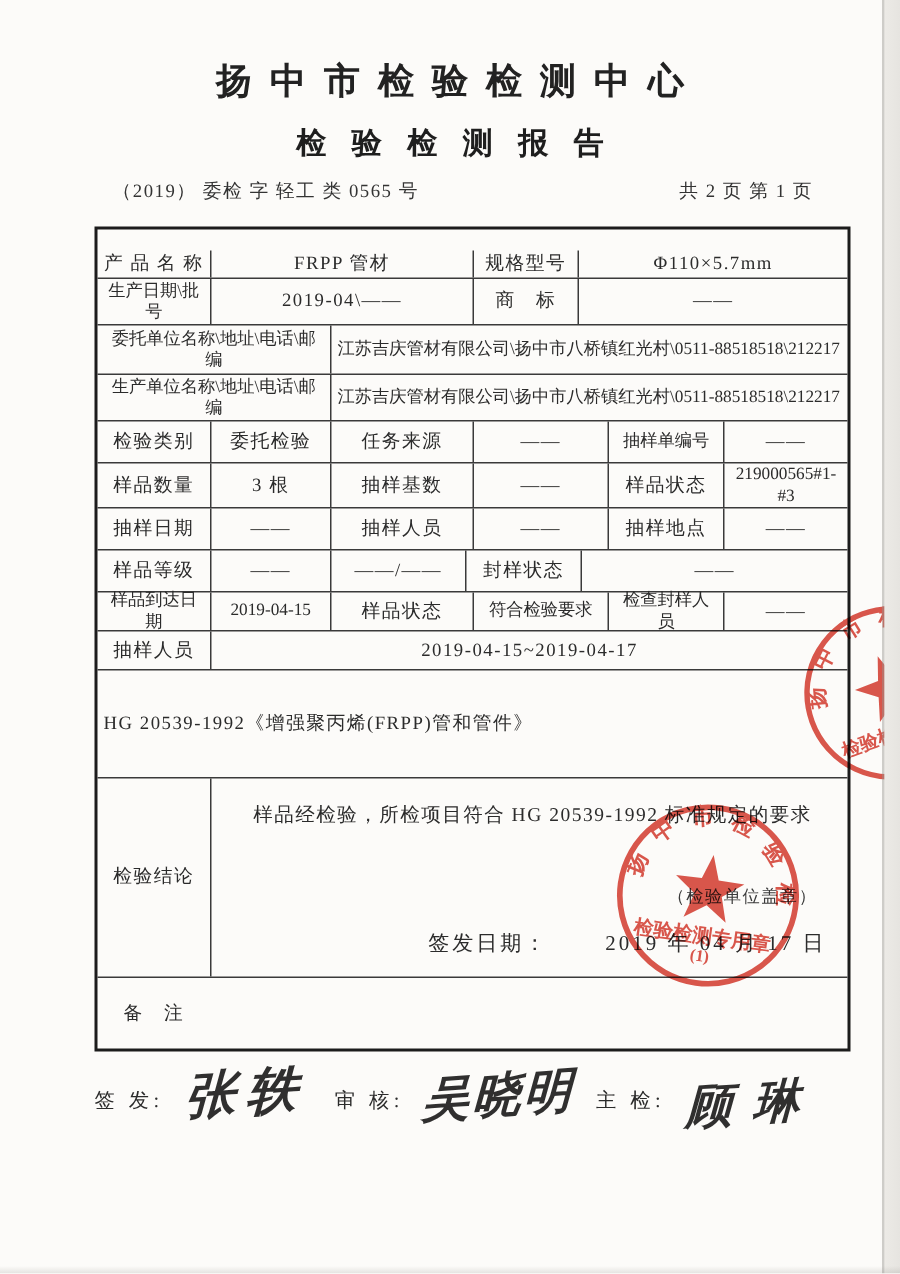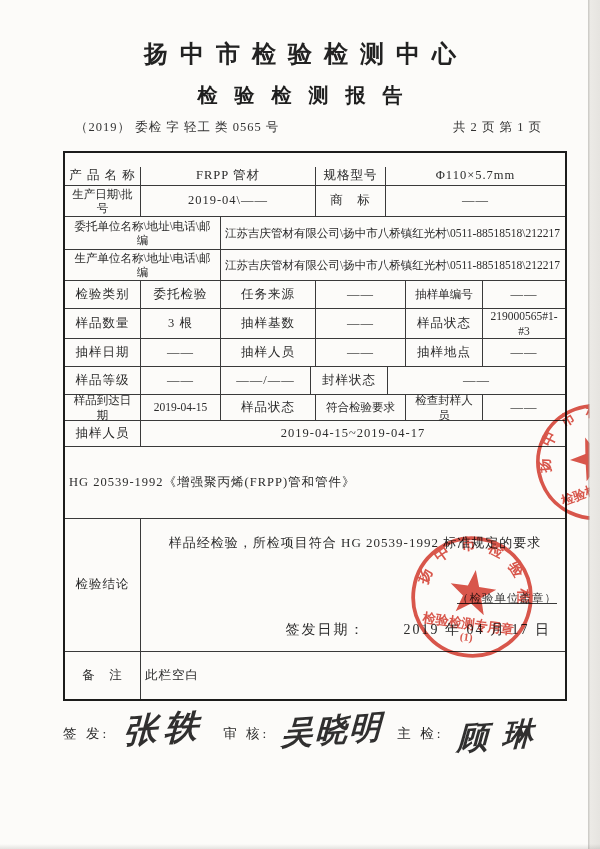--- a/index.html
+++ b/index.html
@@ -34,21 +34,21 @@
   .small{font-size:11.5px;letter-spacing:0;}
   .h32{height:32px}.h31{height:31px}.h33{height:33px}.h28{height:28px}
   .h30{height:30px}.h26{height:26px}.h72{height:72px}.h133{height:133px}.h48{height:48px}
   .wa1{width:75px}.wa2{width:175px}.wa3{width:70px}.wa4{flex:1}
   .wb1{width:155px}.wb2{flex:1}
   .wc1{width:75px}.wc2{width:80px}.wc3{width:95px}.wc4{width:90px}.wc5{width:77px}.wc6{flex:1}
   .wd1{width:75px}.wd2{flex:1}
   .conclusion-cell{position:relative;display:block;padding:0;}
   .conclusion-text{position:absolute;top:16px;left:14px;right:10px;text-align:center;
     font-size:13px;letter-spacing:1px;}
-  .seal-note{position:absolute;top:72px;right:8px;font-size:11.5px;letter-spacing:1px;color:#3a3a3a;text-decoration:underline;}
+  .seal-note{position:absolute;top:72px;right:20px;font-size:11.5px;letter-spacing:1px;color:#3a3a3a;}
   .issue-line{position:absolute;bottom:13px;right:14px;font-size:14px;letter-spacing:2px;}
   .issue-line .val{margin-left:38px;}
   
   .sign-row{position:absolute;top:694px;left:63px;width:520px;height:80px;
     display:flex;align-items:center;}
   .sign-label{font-size:13.5px;letter-spacing:3px;white-space:nowrap;color:#2b2b2b;}
   .sign-name{font-size:34px;color:#141414;opacity:.88;font-weight:bold;font-style:italic;
     white-space:nowrap;transform:rotate(-4deg) skewX(-6deg);}
   .sn1{margin:0 18px 10px 14px;letter-spacing:7px;}
   .sn2{margin:0 14px 6px 12px;letter-spacing:2px;font-size:32px;}
@@ -153,21 +153,20 @@
       <div class="conclusion-text">样品经检验，所检项目符合 HG 20539-1992 标准规定的要求</div>
       <div class="seal-note">（检验单位盖章）</div>
       <div class="issue-line">
         <span>签发日期：</span><span class="val">2019 年 04 月 17 日</span>
       </div>
     </div>
   </div>
 
   <div class="tr h48">
     <div class="td wd1">备　注</div>
-    <div class="td wd2 left">此栏空白</div>
   </div>
 
 </div>
 
 <div class="sign-row">
   <span class="sign-label">签 发:</span>
   <span class="sign-name sn1">张轶</span>
   <span class="sign-label">审 核:</span>
   <span class="sign-name sn2">吴晓明</span>
   <span class="sign-label">主 检:</span>

